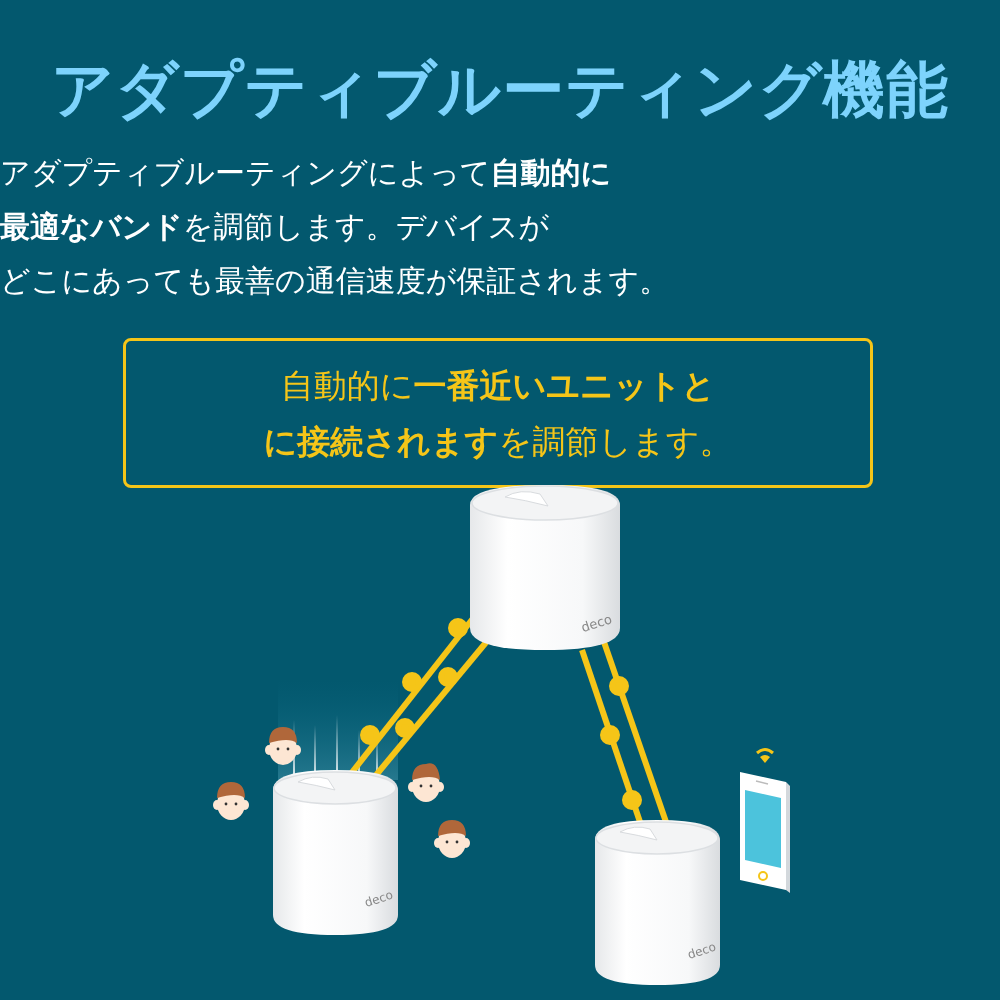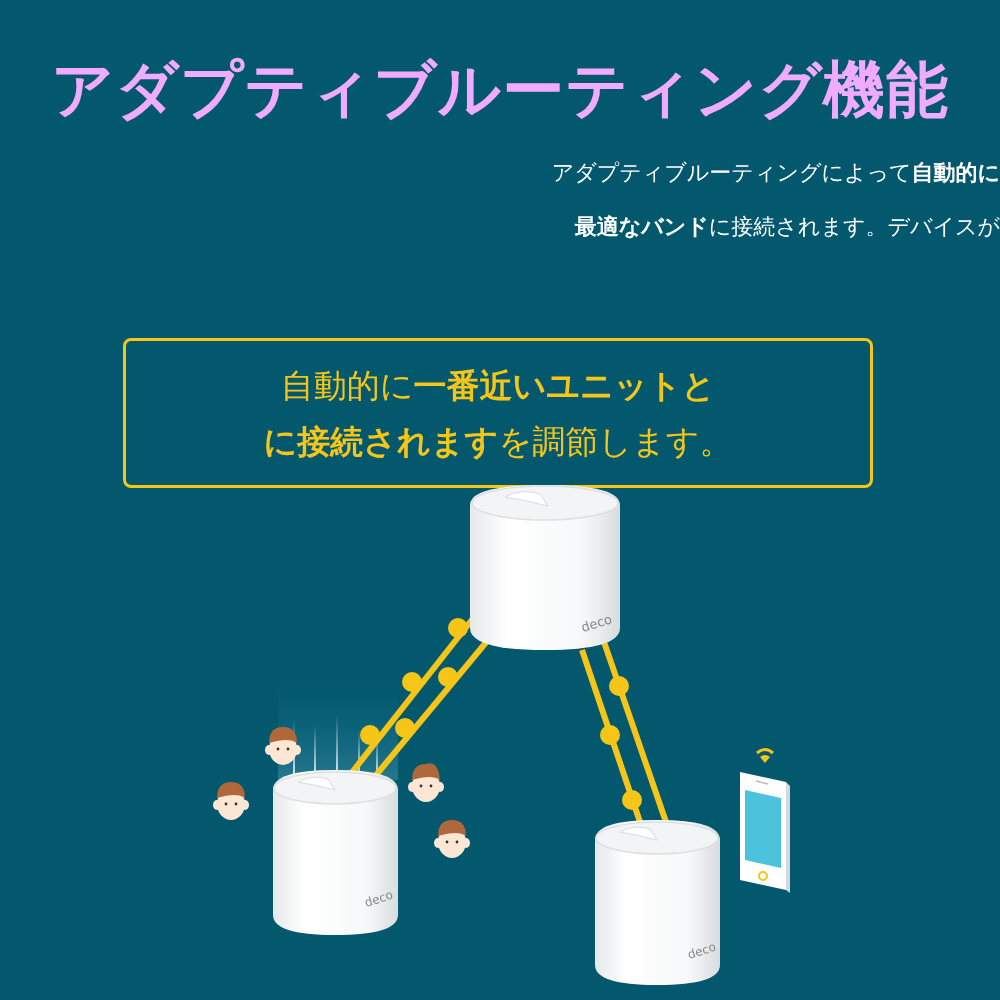--- a/index.html
+++ b/index.html
@@ -1,32 +1,33 @@
 <!DOCTYPE html>
 <html><head>
 <meta charset="utf-8">
 <style>
   html,body{margin:0;padding:0;}
   body{width:1000px;height:1000px;overflow:hidden;background:#03586e;font-family:"DejaVu Sans","Liberation Sans",sans-serif;position:relative;color:#fff;}
-  .title{position:absolute;left:0;top:50px;width:1000px;text-align:center;font-size:62px;font-weight:bold;letter-spacing:1px;color:#f0abfc;line-height:80px;}
-  .lead{position:absolute;left:0;top:146px;width:1000px;text-align:right;font-size:22px;line-height:54px;color:#fff;}
+  .title{position:absolute;left:0;top:50px;width:1000px;text-align:center;font-size:62px;font-weight:bold;letter-spacing:1px;color:#7dd3fc;line-height:80px;}
+  .lead{position:absolute;left:0;top:146px;width:1000px;text-align:left;font-size:30px;line-height:54px;color:#fff;}
   .lead b{font-weight:bold;}
   .callout{position:absolute;left:123px;top:338px;width:750px;height:150px;border:3px solid #f5c518;border-radius:8px;box-sizing:border-box;}
   .callout-text{position:absolute;left:123px;top:358px;width:750px;text-align:center;font-size:33px;line-height:56px;color:#f5c518;}
   .callout-text b{font-weight:bold;}
   svg.scene{position:absolute;left:0;top:0;}
 </style>
 </head>
 <body>
 
 <div class="title">アダプティブルーティング機能</div>
 
 <div class="lead">
   <div><span>アダプティブルーティングによって</span><b>自動的に</b></div>
-  <div><b>最適なバンド</b><span>に接続されます。デバイスが</span></div>
+  <div><b>最適なバンド</b><span>を調節します。デバイスが</span></div>
+  <div><span>どこにあっても最善の通信速度が保証されます。</span></div>
 </div>
 
 <div class="callout"></div>
 <div class="callout-text">
   <div><span>自動的に</span><b>一番近いユニットと</b></div>
   <div><b>に接続されます</b><span>を調節します。</span></div>
 </div>
 
 <svg class="scene" width="1000" height="1000" viewBox="0 0 1000 1000">
   <defs>

